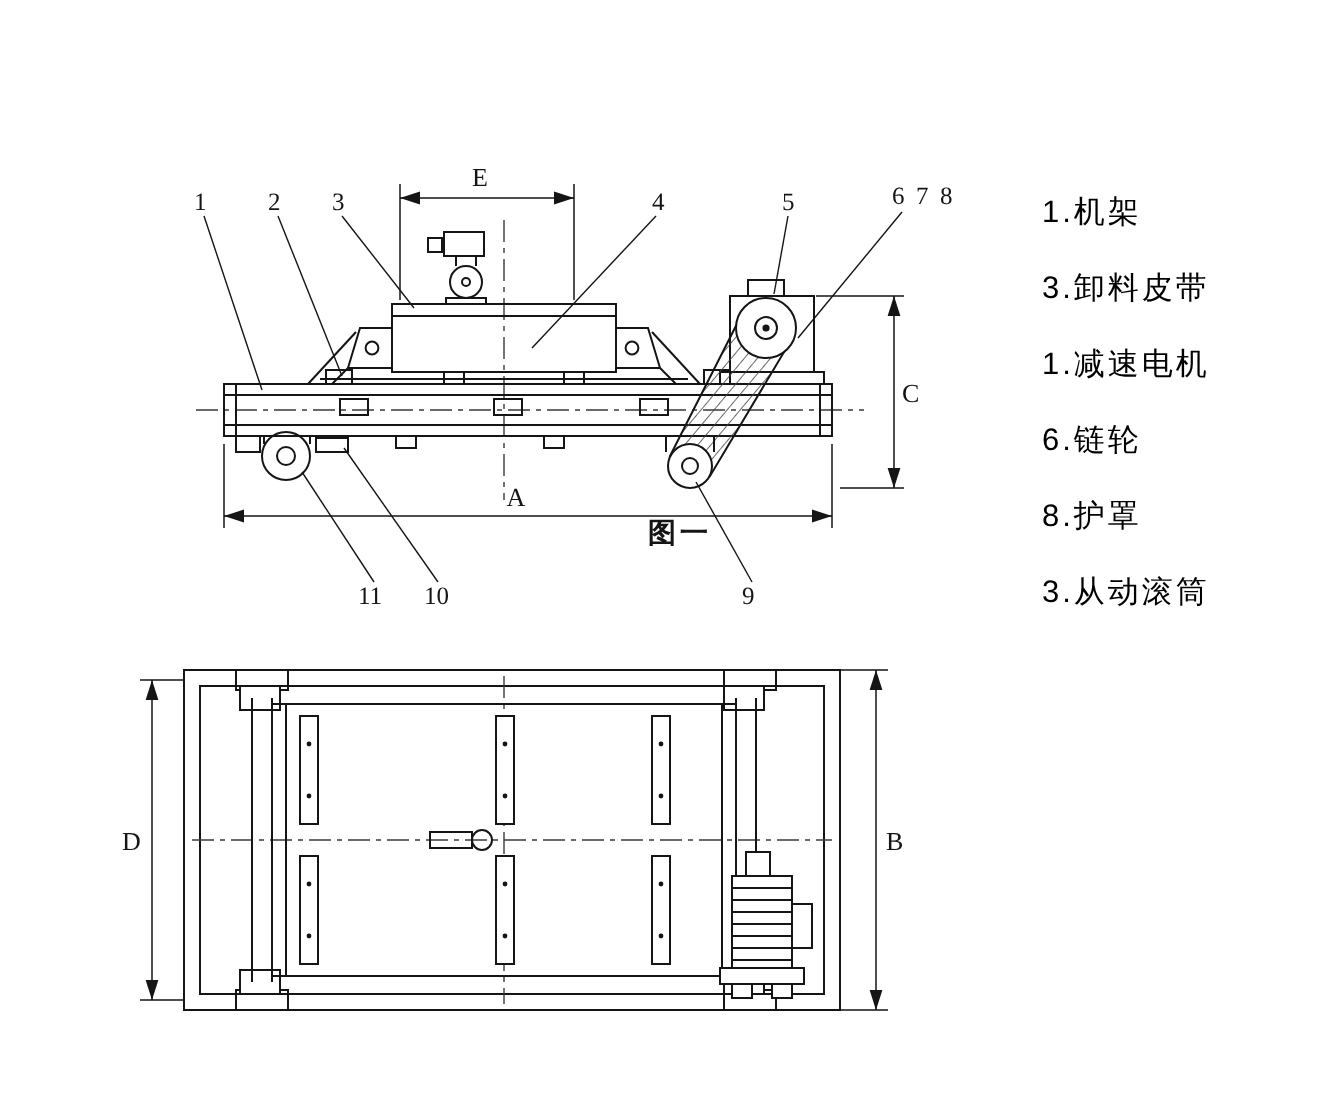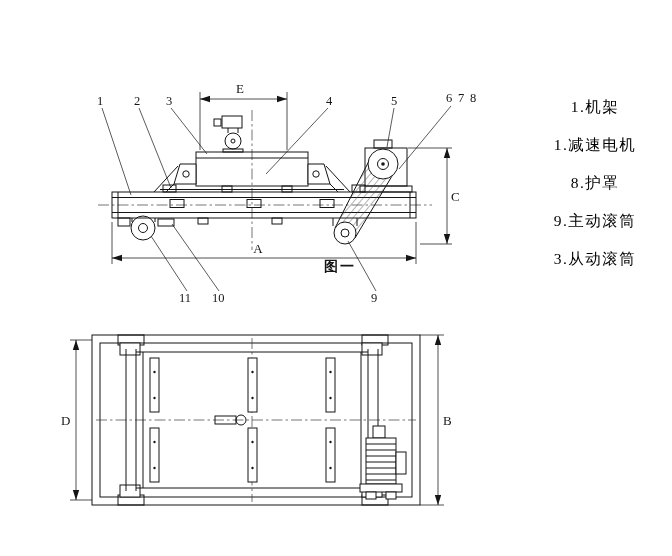--- a/index.html
+++ b/index.html
@@ -5,22 +5,21 @@
   html,body{margin:0;padding:0;}
   body{
     width:672px;height:556px;position:relative;background:#ffffff;overflow:hidden;
     font-family:"Liberation Sans", sans-serif;
   }
   .stage{position:absolute;inset:0;background:#fff;}
   svg{position:absolute;left:0;top:0;}
   svg text{stroke:none;}
   .parts-list{
     position:absolute;left:521px;top:88px;width:148px;
-    font-family:Liberation Serif, serif;
-    text-align:center;
+    font-family:Liberation Sans, sans-serif;
   }
   .part-item{
     height:38px;line-height:38px;font-size:15.5px;color:#000;
     letter-spacing:1.5px;white-space:nowrap;font-weight:500;
   }
 </style>
 </head>
 <body>
 
 <div class="stage">
@@ -259,19 +258,20 @@
   </g>
 
   <g font-family="Liberation Serif, serif" font-size="13" fill="#151515">
     <text x="61" y="425">D</text>
     <text x="443" y="425">B</text>
   </g>
 </svg>
 
 <div class="parts-list">
   <div class="part-item">1.机架</div>
+  <div class="part-item">3.卸料皮带</div>
   <div class="part-item">1.减速电机</div>
+  <div class="part-item">6.链轮</div>
   <div class="part-item">8.护罩</div>
-  <div class="part-item">9.主动滚筒</div>
   <div class="part-item">3.从动滚筒</div>
 </div>
 
 </div>
 
 </body></html>

